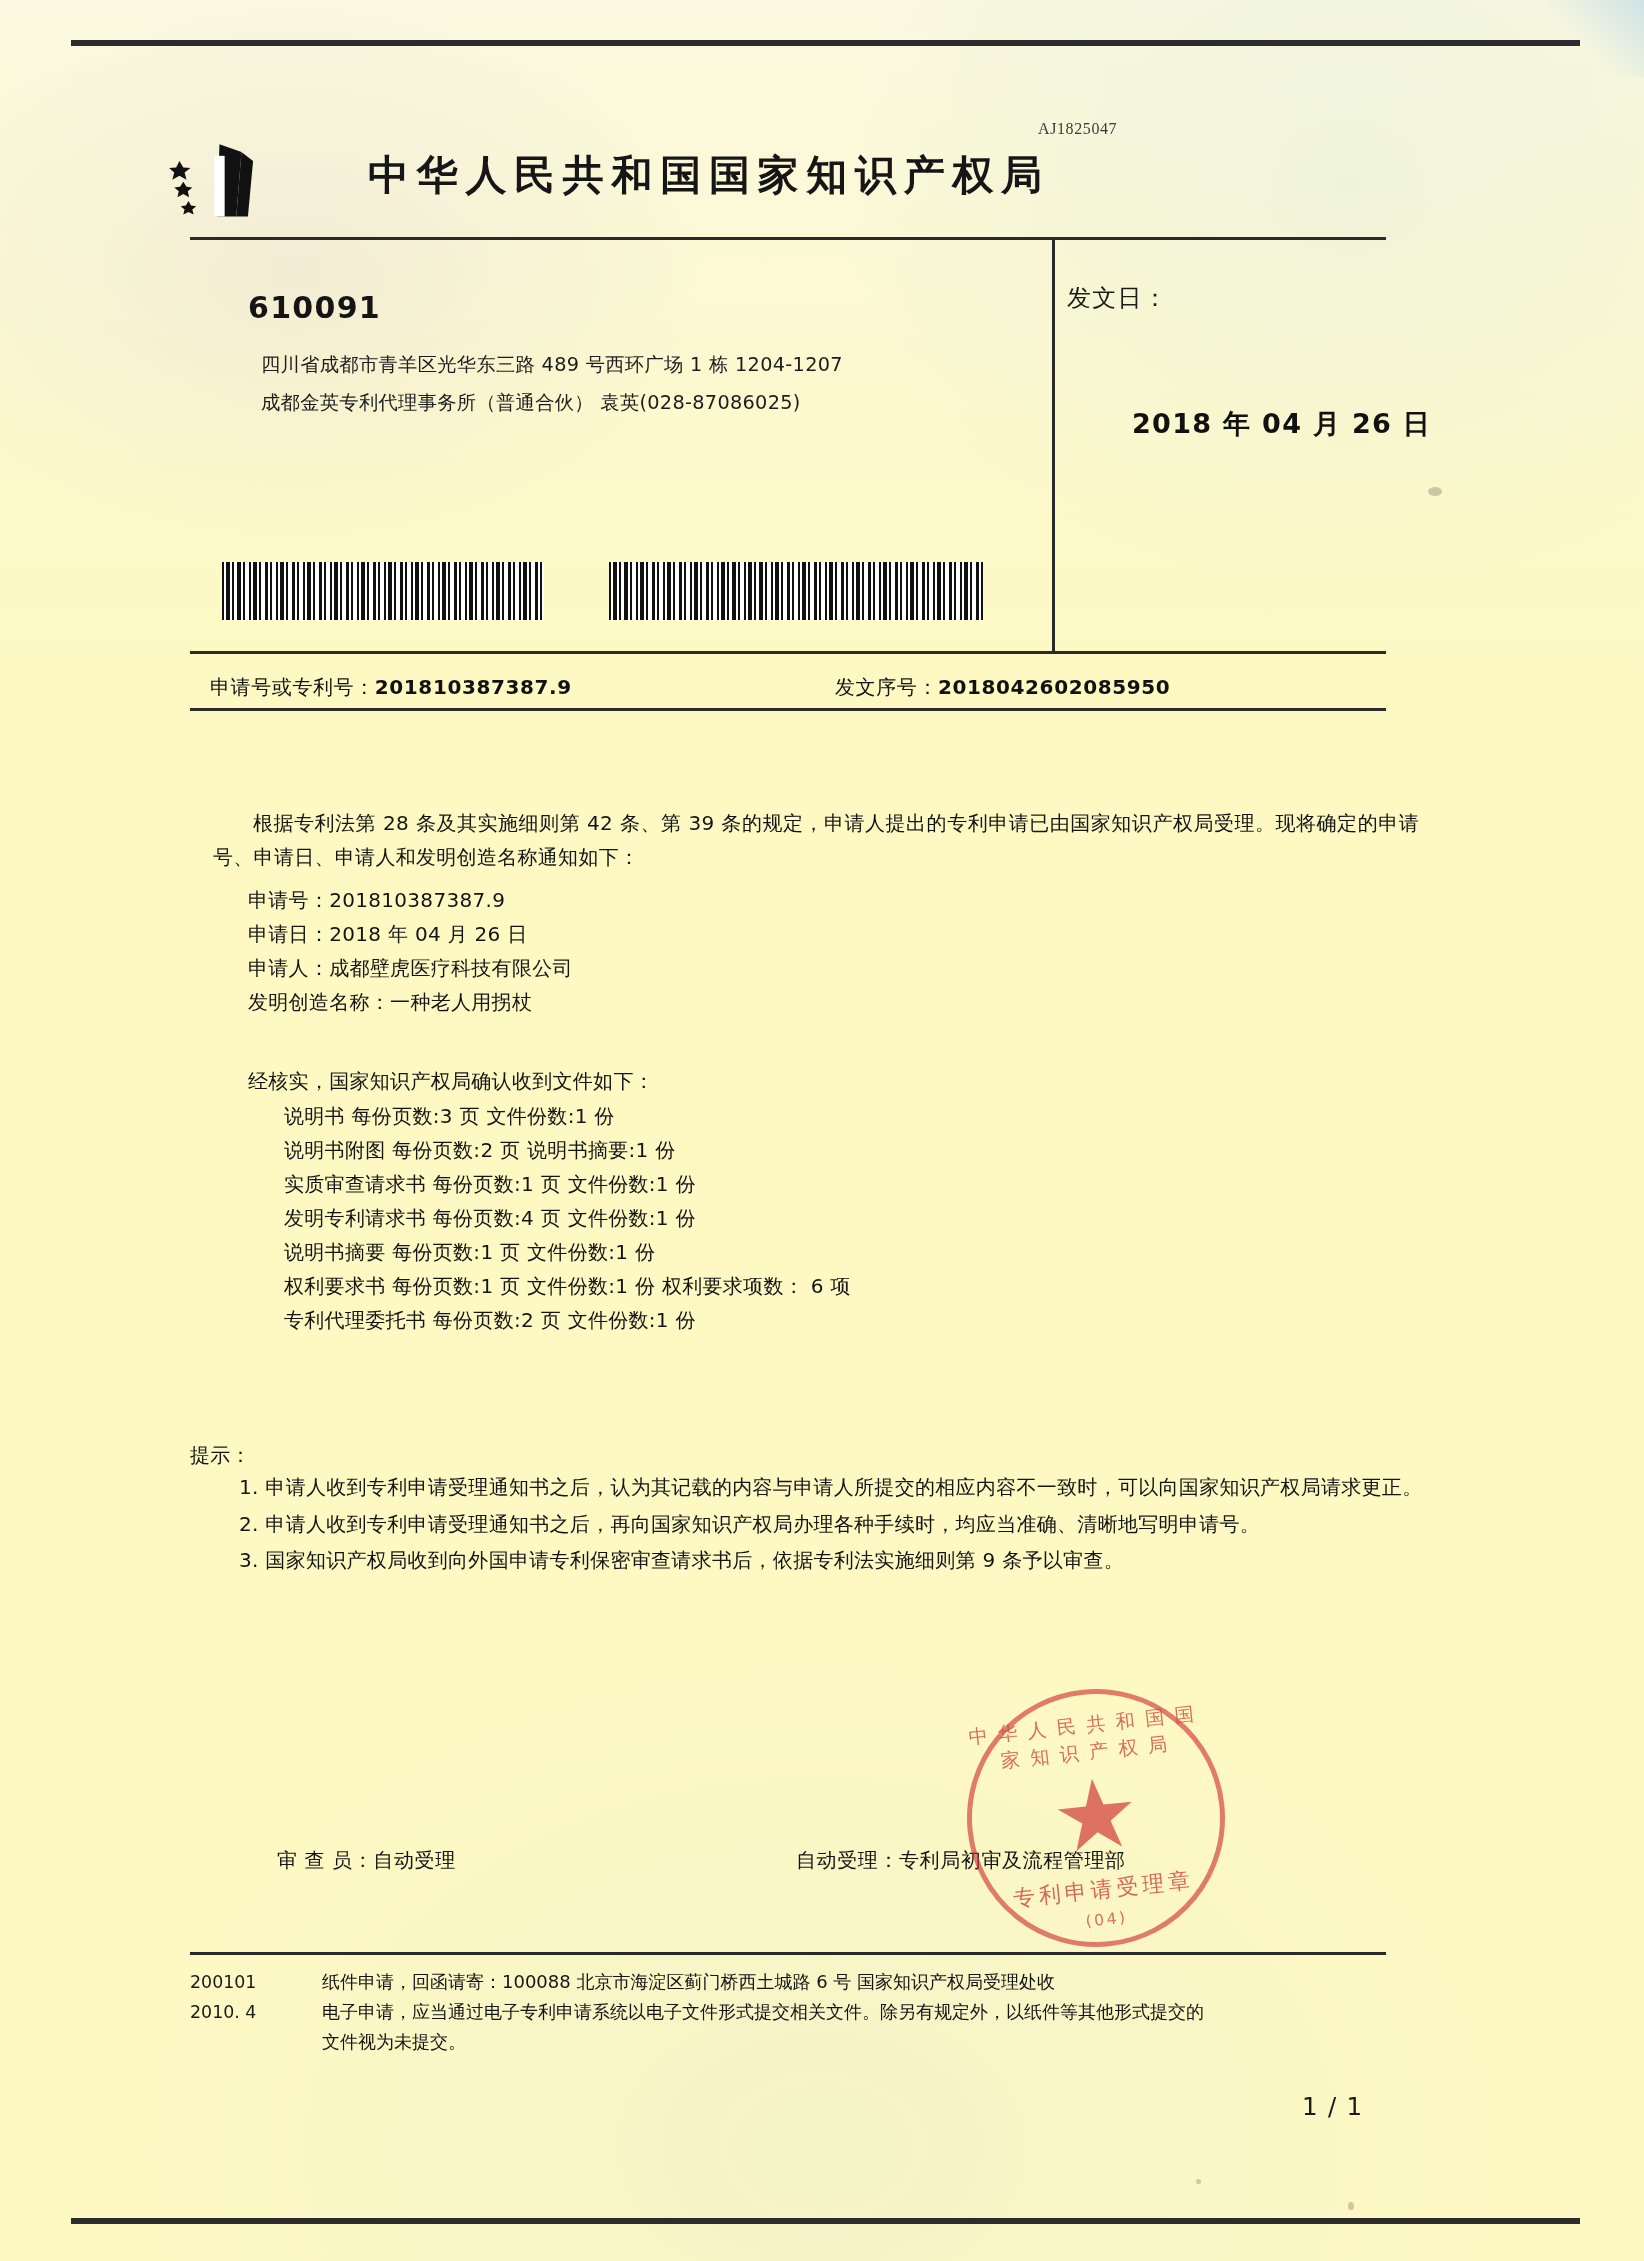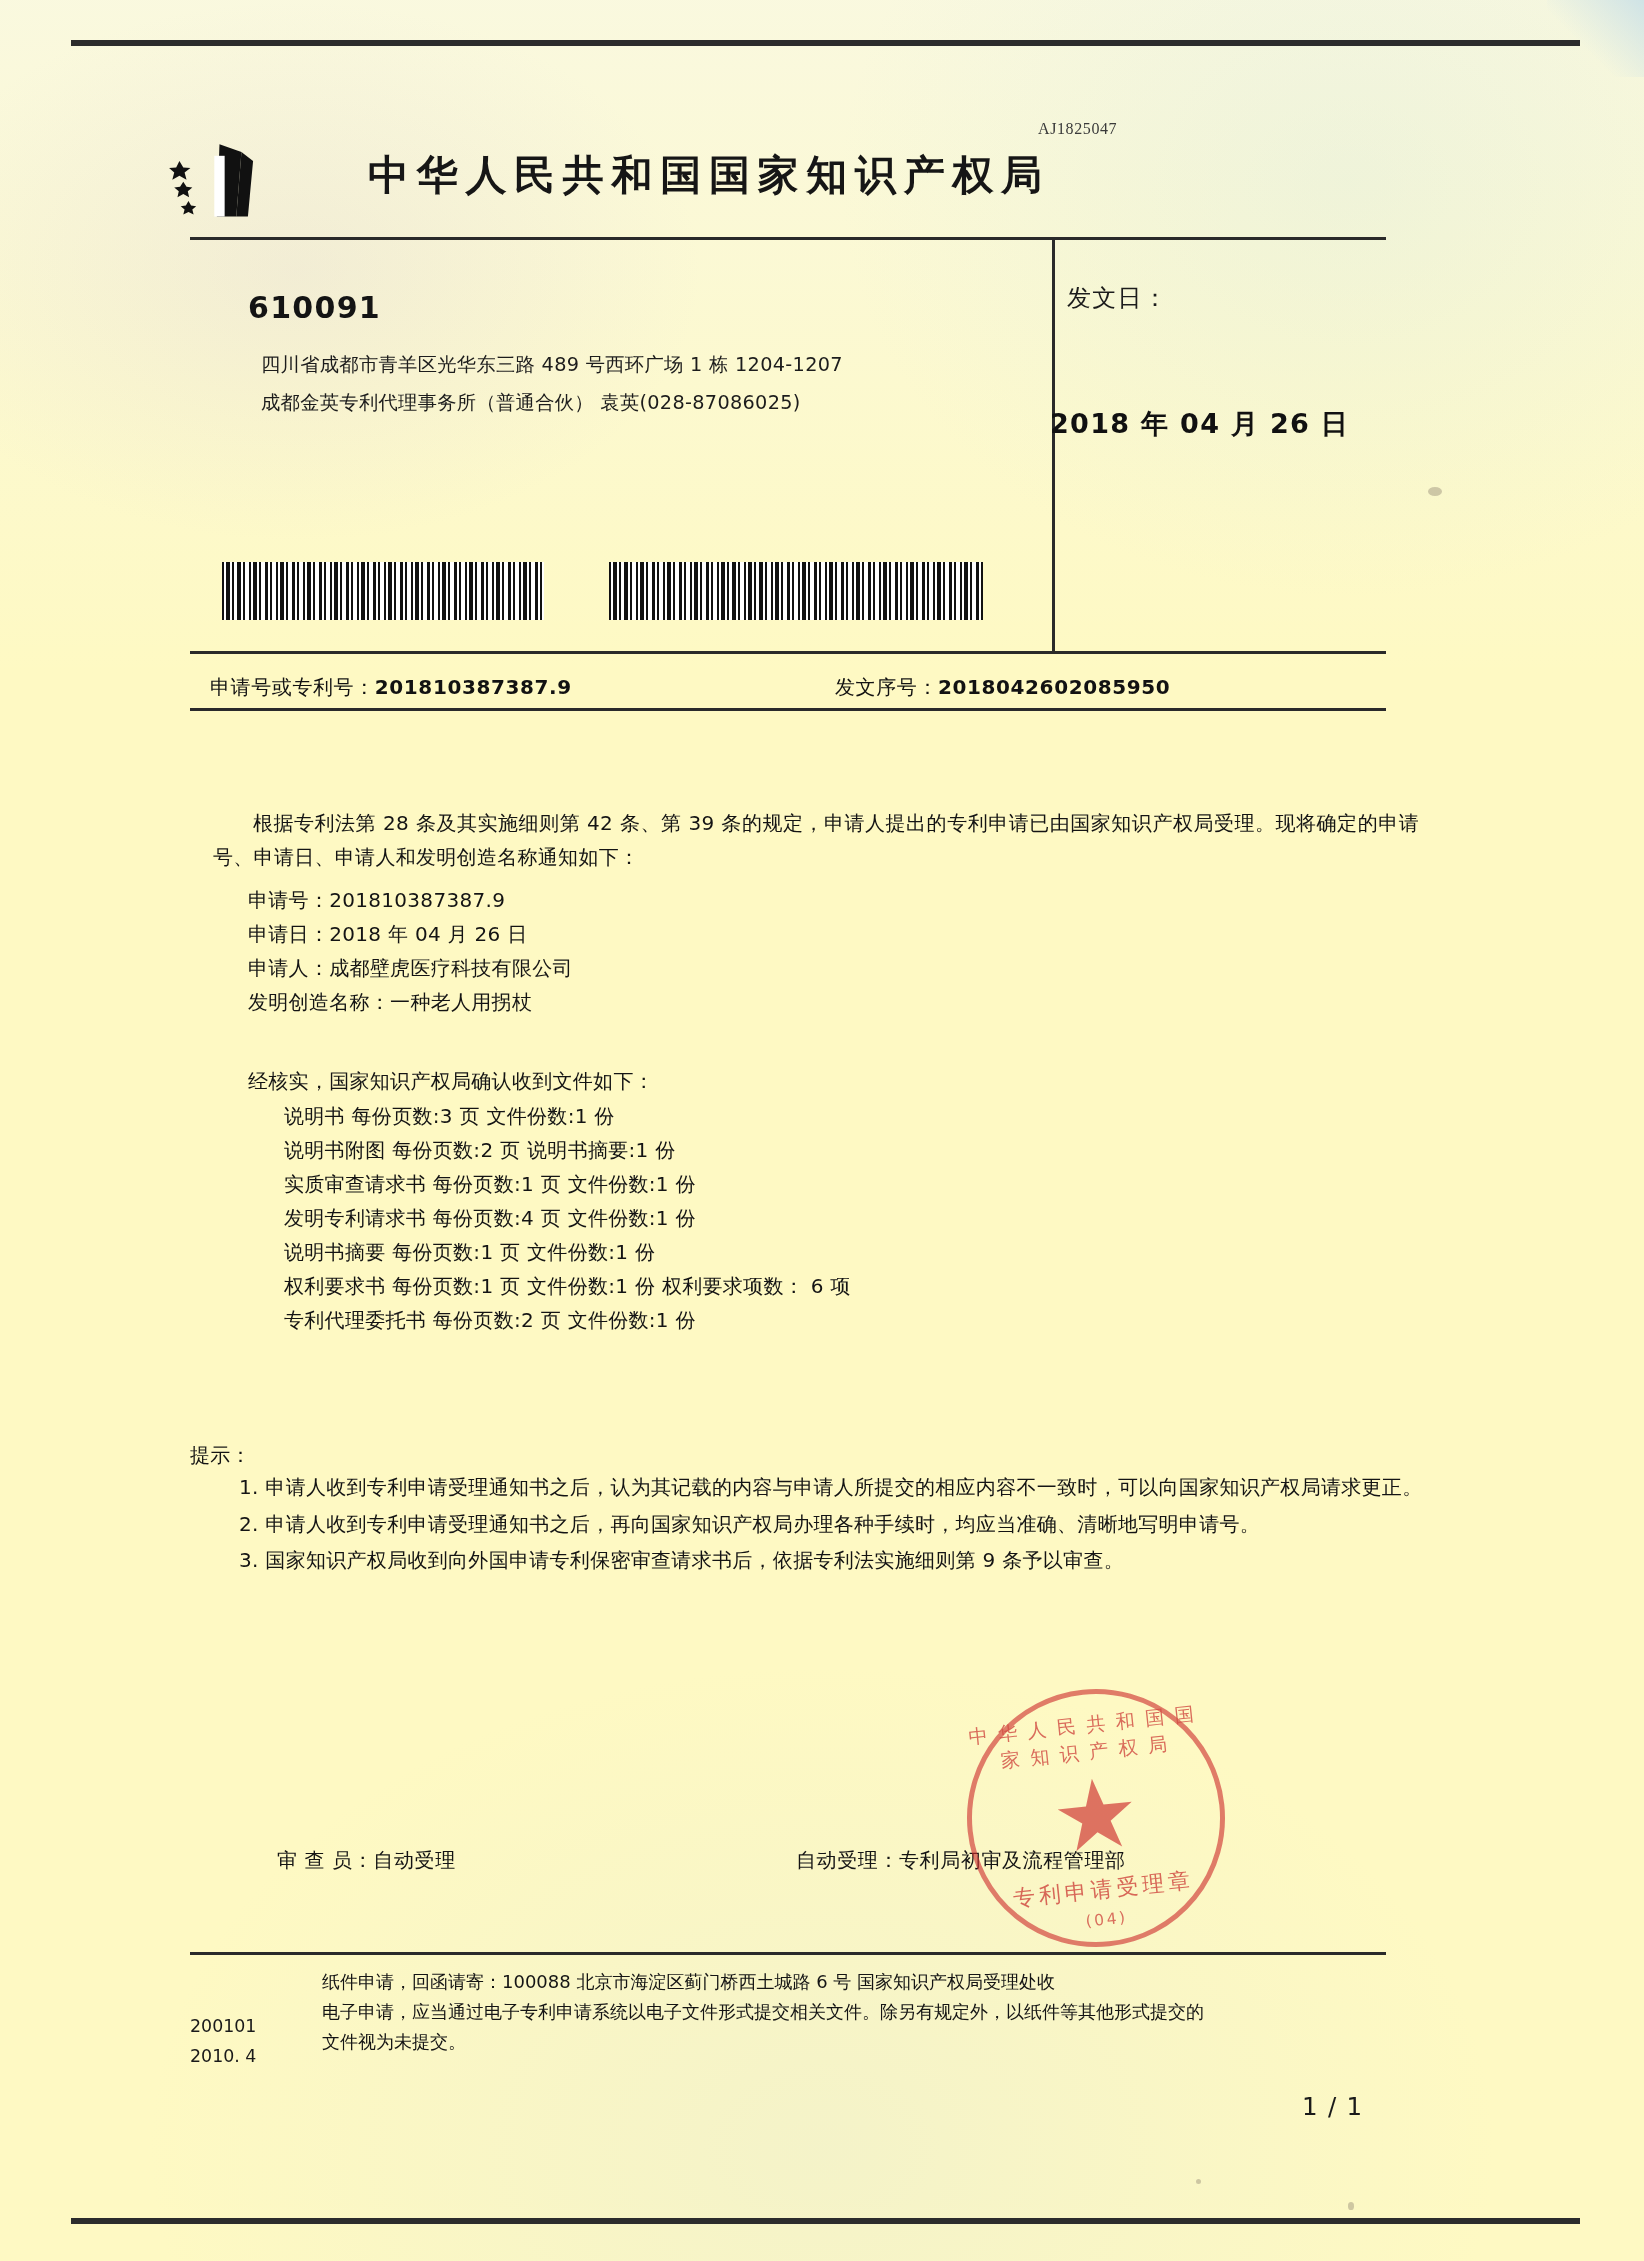--- a/index.html
+++ b/index.html
@@ -112,21 +112,21 @@
     position: absolute;
     left: 1067px;
     top: 282px;
     font-size: 24px;
     color: #1c1c1c;
     font-family: "DejaVu Sans", sans-serif;
     letter-spacing: 1.3px;
   }
   .issue-date {
     position: absolute;
-    left: 1050px;
+    left: 1132px;
     top: 406px;
     font-size: 27px;
     font-weight: bold;
     color: #111;
     font-family: "DejaVu Sans", sans-serif;
     letter-spacing: 1.3px;
     text-align: right;
   }
 
   
@@ -304,21 +304,20 @@
   }
 
   .footer-codes {
     position: absolute;
     left: 190px;
     top: 1967px;
     font-size: 17.4px;
     line-height: 30px;
     color: #1a1a1a;
     font-family: "DejaVu Sans", sans-serif;
-    margin-top: 44px;
   }
   .footer-text {
     position: absolute;
     left: 322px;
     top: 1967px;
     width: 1122px;
     font-size: 18px;
     line-height: 30px;
     color: #141414;
     font-family: "DejaVu Sans", sans-serif;

